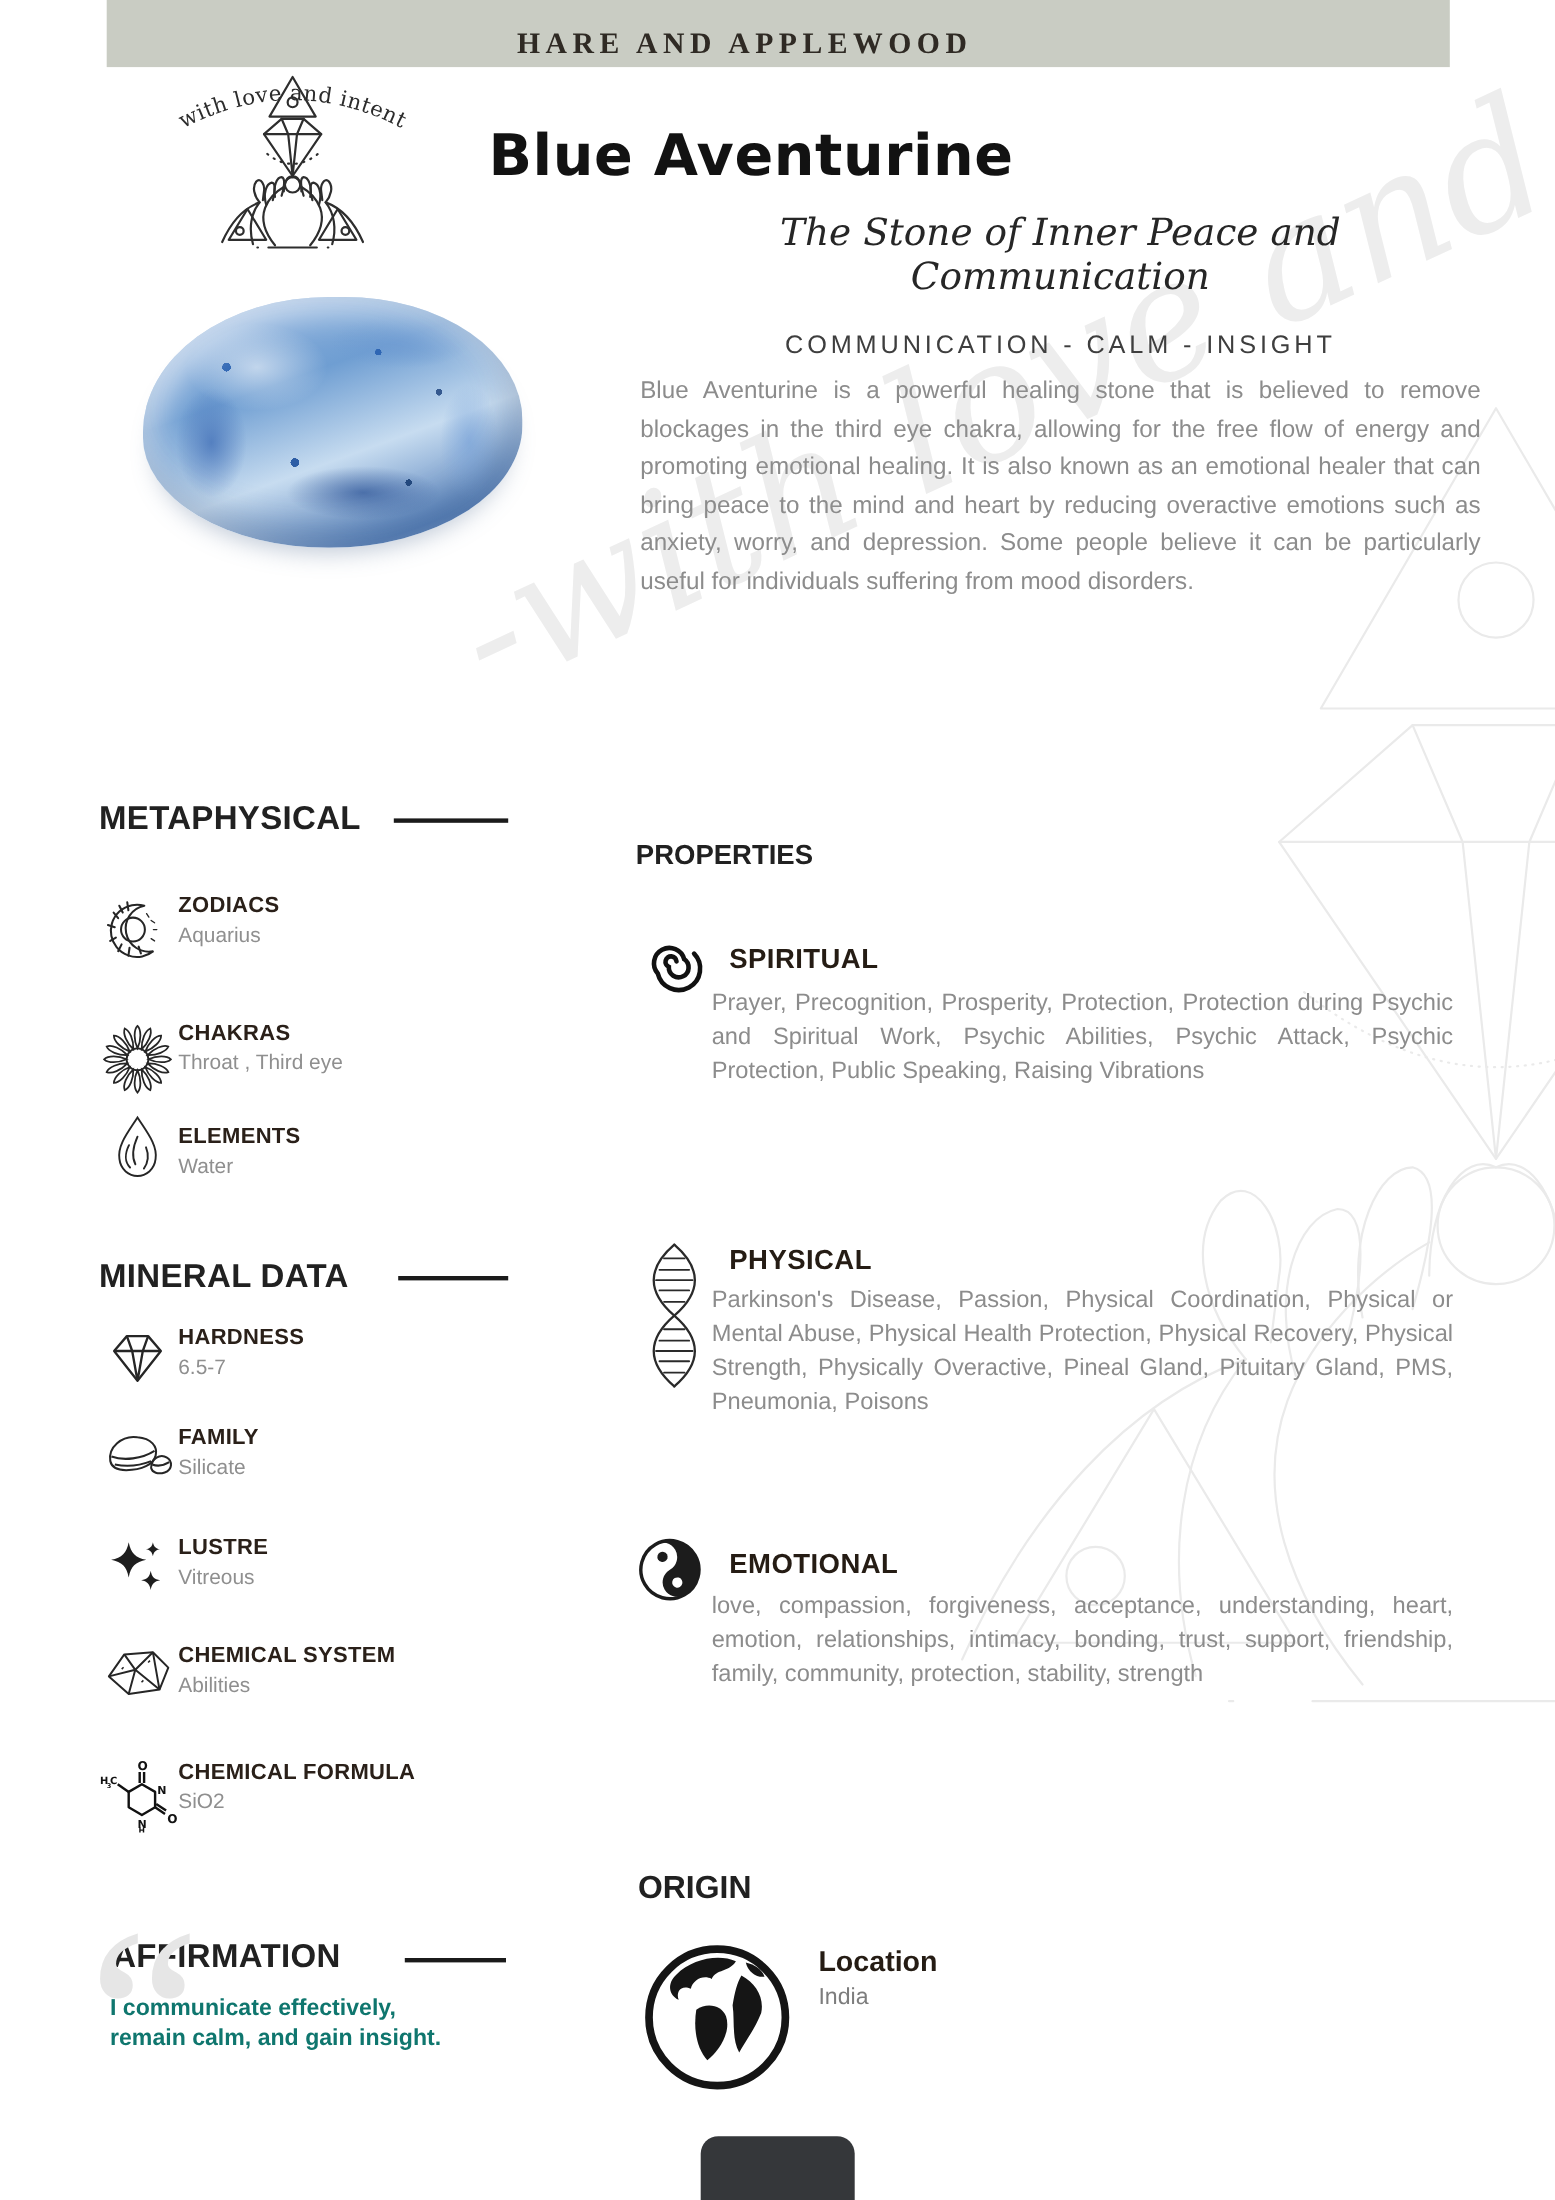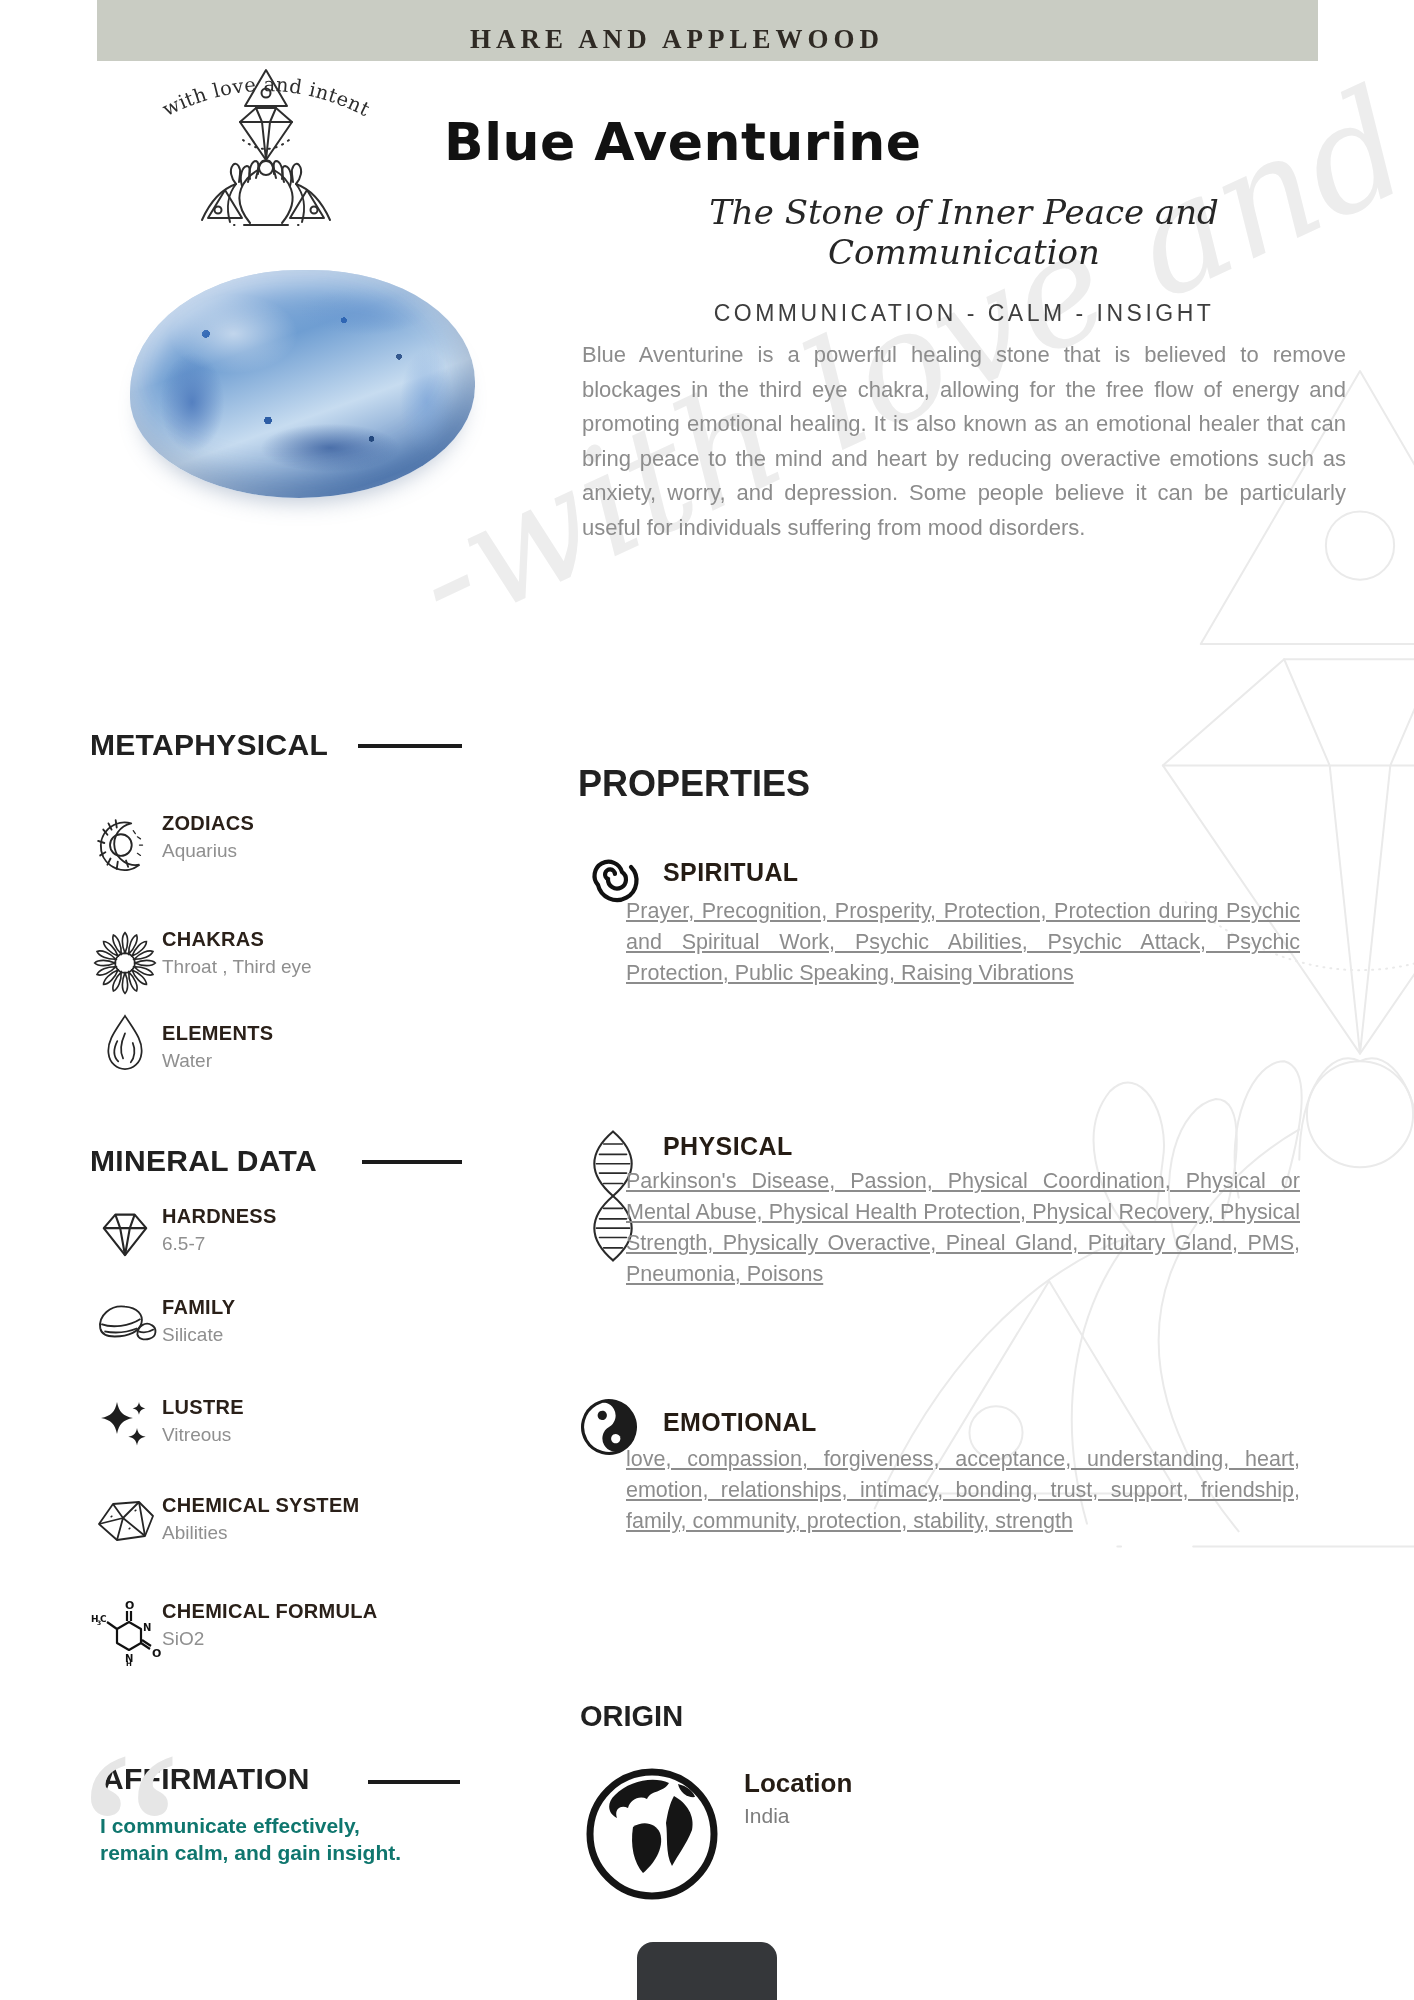--- a/index.html
+++ b/index.html
@@ -43,25 +43,25 @@
            linear-gradient(160deg,#9cbbe2 0%,#6f9ed2 35%,#c7dcf0 60%,#5d87bf 85%,#87a9d4 100%);
          box-shadow:inset -12px -18px 30px rgba(30,60,110,.28),
                     inset 10px 14px 30px rgba(255,255,255,.6),
                     0 16px 22px -12px rgba(90,115,150,.4);}
   .sec-h{position:absolute;font-size:30px;font-weight:700;color:#212121;letter-spacing:.3px;}
   .rule{position:absolute;height:4px;background:#1b1b1b;}
   .info-row{position:absolute;left:88px;display:flex;align-items:flex-start;}
   .info-icon{width:74px;display:flex;justify-content:center;flex:0 0 74px;}
   .row-label{font-size:20px;font-weight:700;color:#2a2019;letter-spacing:.3px;}
   .row-value{font-size:19px;color:#8f8f8f;margin-top:5px;}
-  .props-h{position:absolute;left:578px;top:763px;font-size:36px;font-weight:700;color:#212121;}
+  .props-h{position:absolute;left:578px;top:763px;font-size:25px;font-weight:700;color:#212121;}
   .prop-icon{position:absolute;left:580px;}
   .prop-title{position:absolute;left:663px;font-size:25px;font-weight:700;color:#251c14;letter-spacing:.4px;}
-  .prop-body{position:absolute;left:626px;width:674px;font-size:21.5px;line-height:31px;
-             color:#8c8c8c;text-align:justify;text-decoration:underline;}
+  .prop-body{position:absolute;left:647px;width:674px;font-size:21.5px;line-height:31px;
+             color:#8c8c8c;text-align:justify;}
   .origin-h{position:absolute;left:580px;top:1700px;font-size:29px;font-weight:700;color:#212121;}
   .loc-label{position:absolute;left:744px;top:1768px;font-size:26px;font-weight:700;color:#251c14;}
   .loc-value{position:absolute;left:744px;top:1804px;font-size:21px;color:#7d7d7d;}
   .quote-mark{position:absolute;left:80px;top:1742px;font-family:"Liberation Serif",serif;
               font-size:230px;line-height:.8;color:#e6e6e6;z-index:2;}
   .affirm-text{position:absolute;left:100px;top:1812px;width:312px;font-size:21px;font-weight:700;
                line-height:27px;color:#0f766e;z-index:3;}
   .footer-tab{position:absolute;left:637px;top:1942px;width:140px;height:58px;
               background:#35373a;border-radius:16px 16px 0 0;}
   svg{display:block;}

